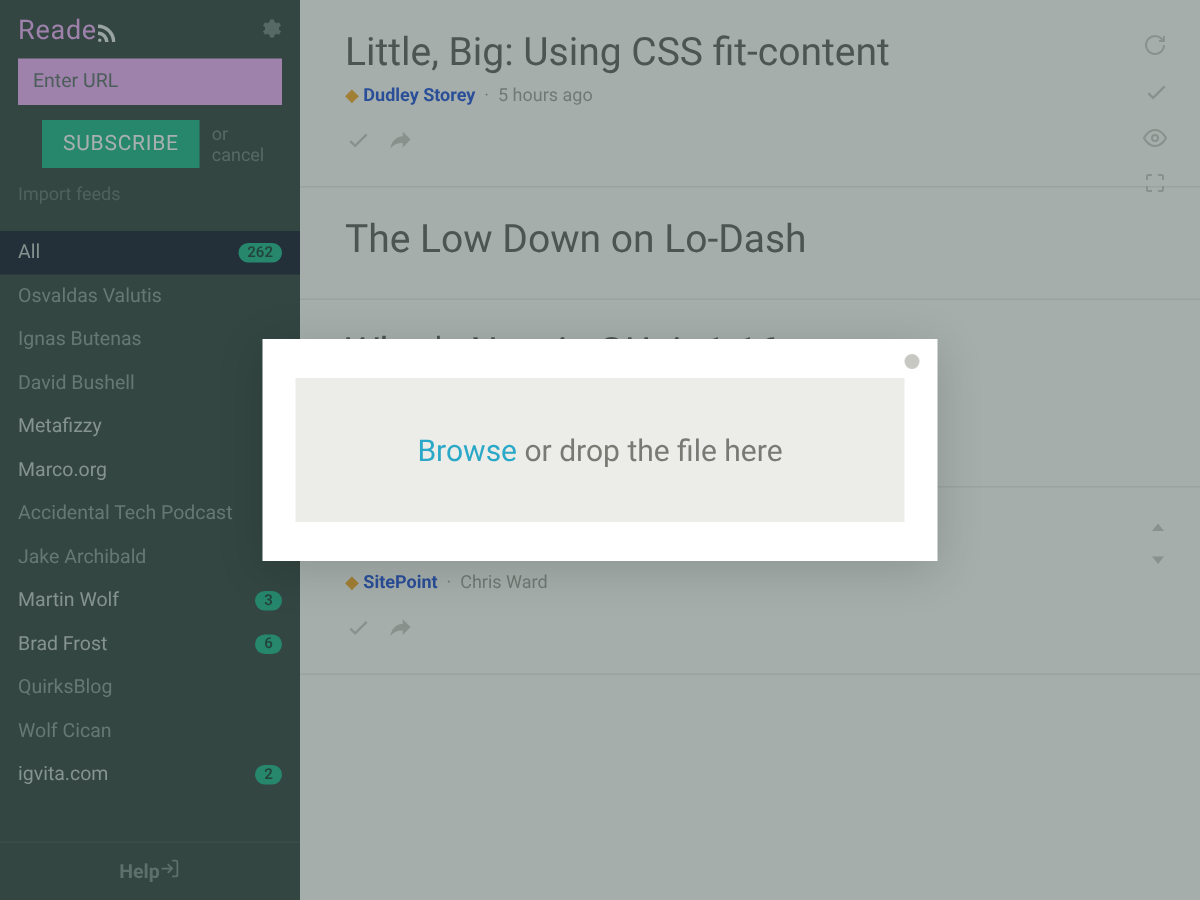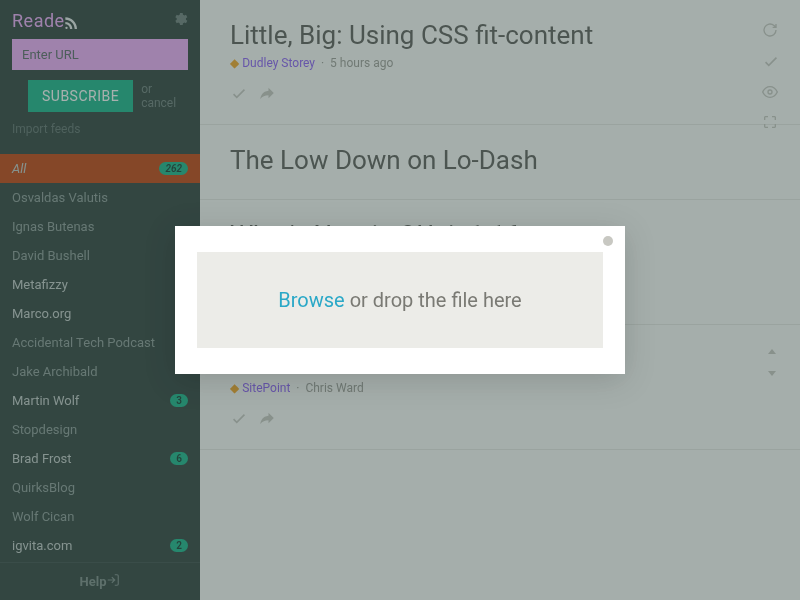--- a/index.html
+++ b/index.html
@@ -13,31 +13,31 @@
   .gear { color:#6d7f7a; }
   .sb-form { padding:0 12px 10px 12px; }
   .url-input { width:100%; background:#f0abfc; border:none; padding:8px 10px; color:#4a5a56; font-size:13px; margin-bottom:10px; }
   .url-input::placeholder { color:#5a6a66; }
   .sub-row { display:flex; align-items:center; gap:8px; margin-bottom:8px;padding-left:16px; }
   .sub-btn { background:#15b589; color:#fff; border:none; padding:8px 14px; font-size:14px; letter-spacing:0.5px; cursor:pointer; }
   .or-cancel { color:#6d7f7a; font-size:12px; }
   .import-link { color:#5f716c; font-size:12px; padding:2px 0 4px 0; display:inline-block; }
   .feed-list { flex:1; overflow:auto; margin-top:4px; }
   .feed-item { display:flex; align-items:center; justify-content:space-between; padding:7px 12px; cursor:pointer; color:#8a9a95; }
-  .feed-item.active { background:#c2410c; color:#d8dfdd;font-style:italic; }
+  .feed-item.active { background:#0f172a; color:#d8dfdd; }
   .feed-item.light { color:#c1cac7; }
   .badge { background:#15b589; color:#103a2e; font-size:10px; padding:1px 6px; border-radius:8px; font-weight:600; min-width:18px; text-align:center; }
   .sb-footer { display:flex; align-items:center; justify-content:center; padding:10px 12px; border-top:1px solid #394b47; color:#7a8b86;font-weight:bold; }
   .exit-icon { color:#7a8b86; }
   
   .main { flex:1; background:#fbfbf9; overflow:auto; position:relative; }
   .article { border-bottom:1px solid #e8e8e4; padding:20px 30px 18px 30px; position:relative; }
   .a-title { font-size:26px; color:#5a5a56; font-weight:400; margin-bottom:6px; }
   .a-meta { font-size:12px; color:#9c9c96; margin-bottom:14px; }
-  .a-meta .src { color:#8b5cf6; font-weight:400; }
+  .a-meta .src { color:#1d4ed8; font-weight:700; }
   .a-meta .src-ico { color:#f5a623; margin-right:3px; }
   .a-actions { color:#c6c6c0; display:flex; gap:10px; }
   .side-icons { position:absolute; right:20px; top:22px; display:flex; flex-direction:column; gap:10px; color:#c6c6c0; }
   .arrow-stack { position:absolute; right:20px; top:18px; display:flex; flex-direction:column; gap:2px; color:#c6c6c0; }
   
   .overlay { position:absolute; inset:0; background:rgba(60,80,75,0.45); display:flex; align-items:center; justify-content:center; }
   .modal { background:#fff; width:450px; padding:26px 22px 26px 22px; position:relative; box-shadow:0 6px 30px rgba(0,0,0,0.15); }
   .modal-close { position:absolute; top:10px; right:12px; width:10px; height:10px; border-radius:50%; background:#c8c8c2; cursor:pointer; }
   .dropzone { background:#ecece8; padding:36px 10px; text-align:center; font-size:20px; color:#7a7a74; }
   .dropzone .browse { color:#2aa8c7; }
@@ -92,23 +92,20 @@
         <div class="feed-item">
           <span>Accidental Tech Podcast</span>
         </div>
         <div class="feed-item">
           <span>Jake Archibald</span>
         </div>
         <div class="feed-item light">
           <span>Martin Wolf</span>
           <span class="badge">3</span>
         </div>
-        <div class="feed-item">
-          <span>Stopdesign</span>
-        </div>
         <div class="feed-item light">
           <span>Brad Frost</span>
           <span class="badge">6</span>
         </div>
         <div class="feed-item">
           <span>QuirksBlog</span>
         </div>
         <div class="feed-item">
           <span>Wolf Cican</span>
         </div>

